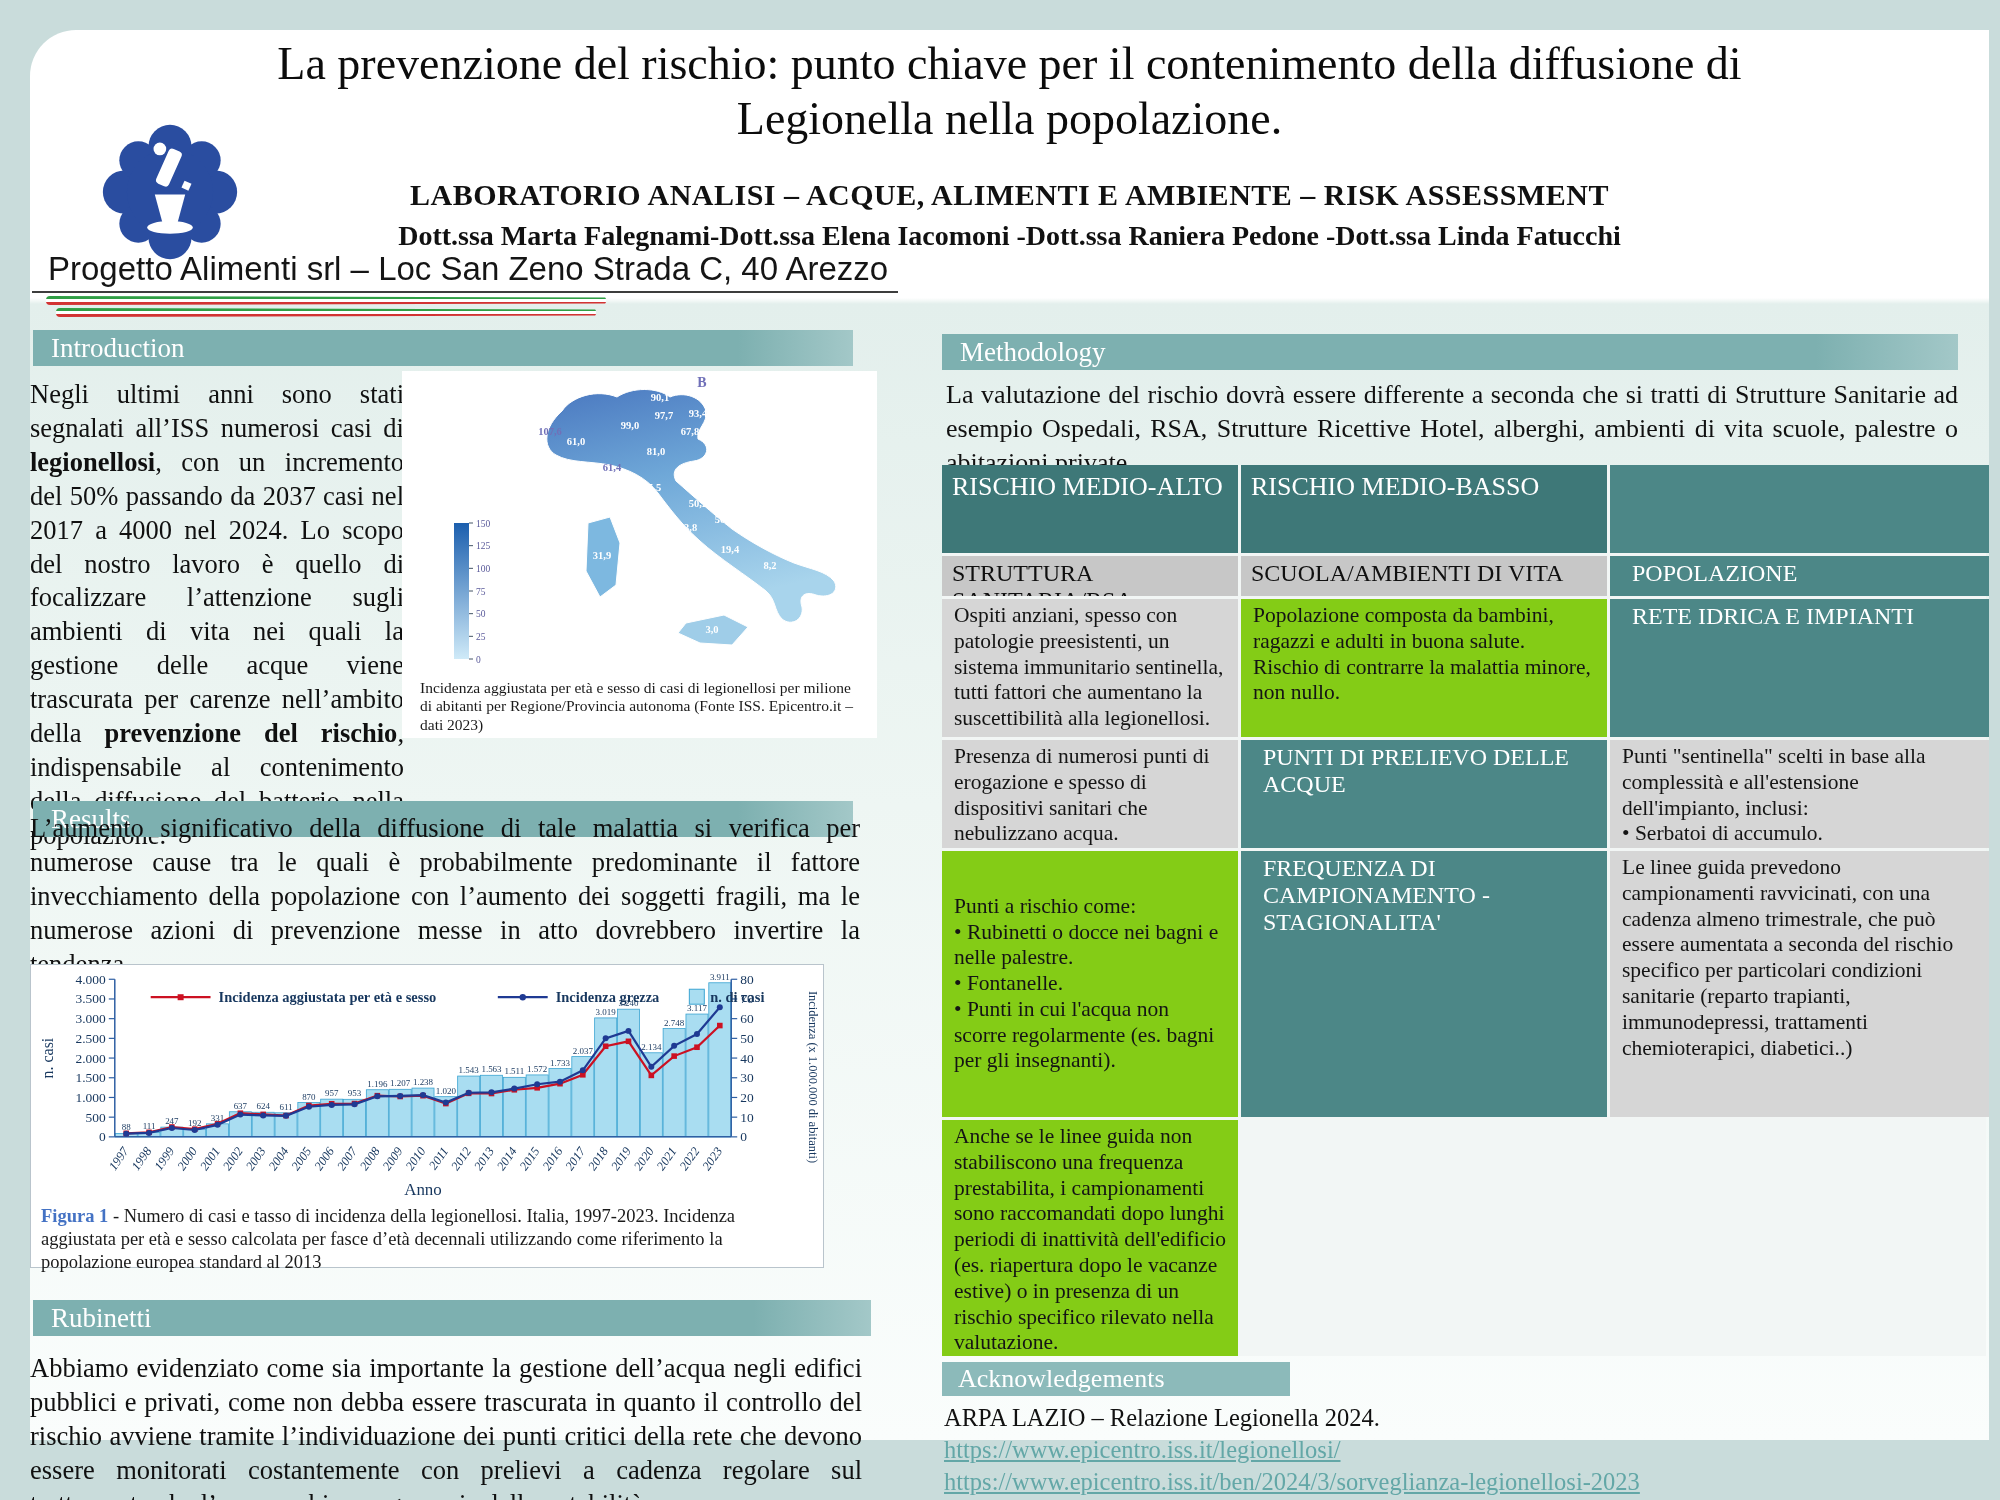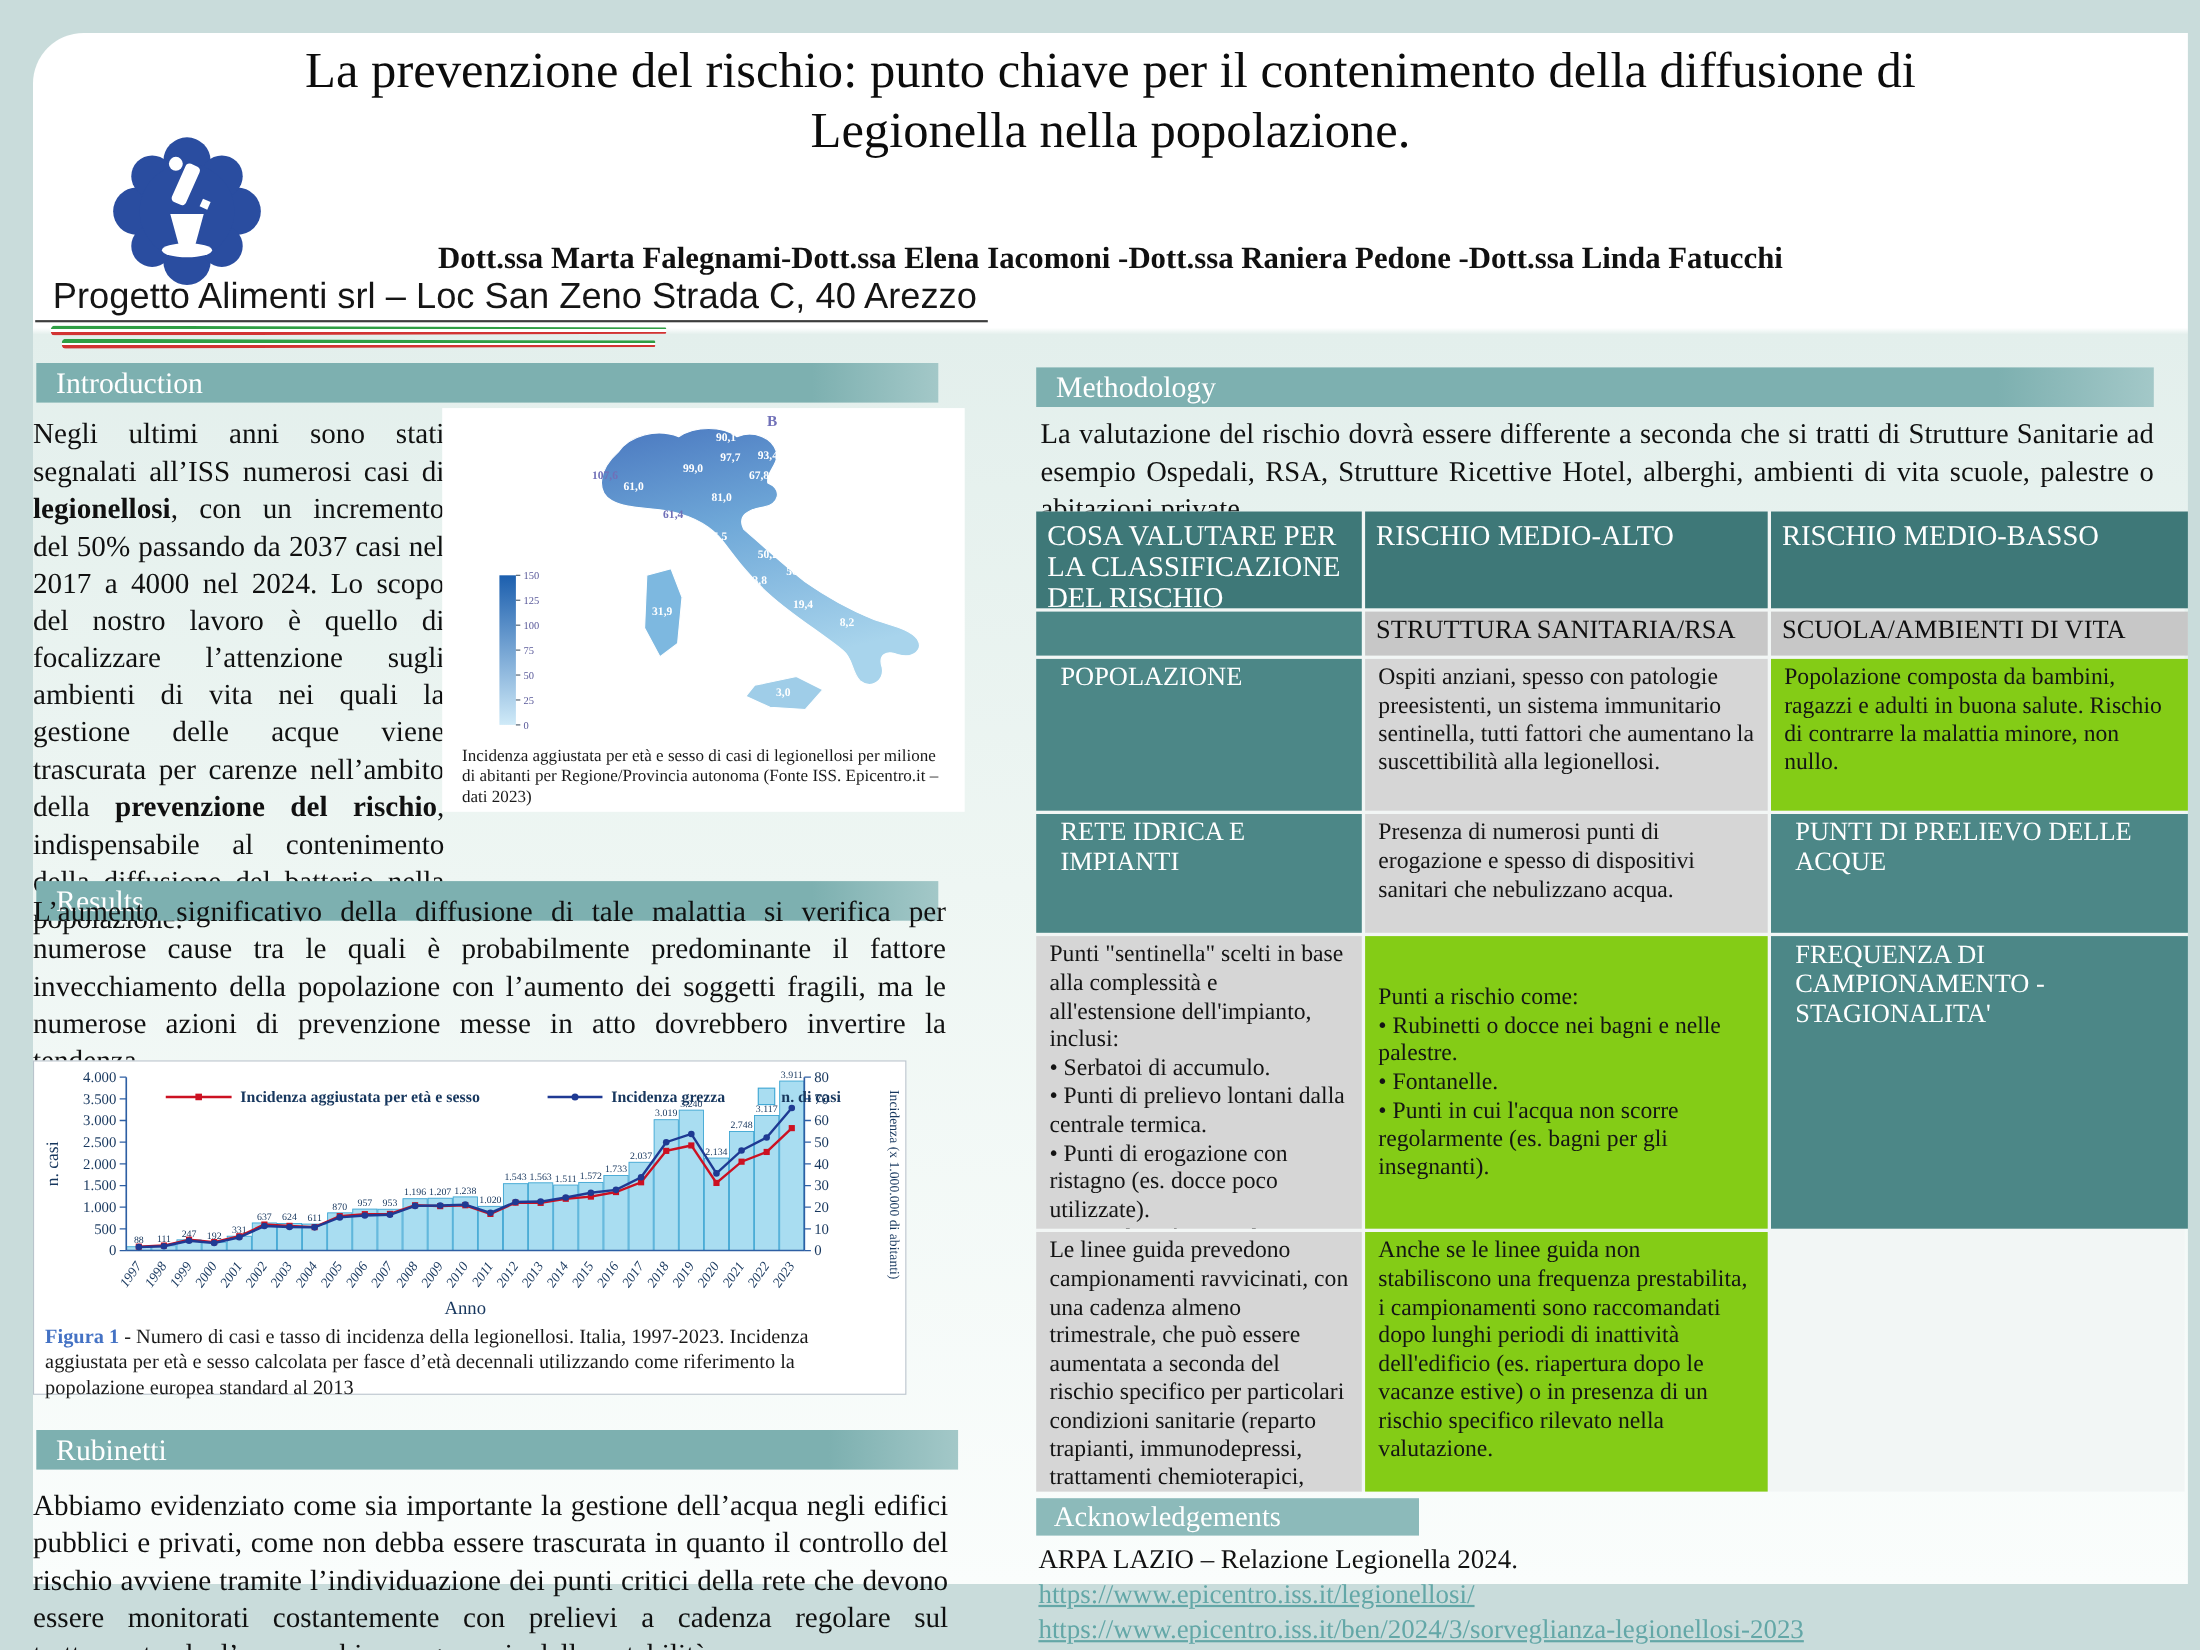--- a/index.html
+++ b/index.html
@@ -71,20 +71,21 @@
     </g>
     <g fill="#ffffff">
       <rect x="54" y="26" width="11" height="30" rx="3" transform="rotate(24 60 40)"></rect>
       <circle cx="52" cy="26" r="5"></circle>
       <path d="M48 62 L72 62 L66 84 L54 84 Z"></path>
       <ellipse cx="60" cy="88" rx="18" ry="5"></ellipse>
       <rect x="70" y="52" width="6" height="6" transform="rotate(24 73 55)"></rect>
     </g>
   </svg>
 
+  <div class="lab-line">LABORATORIO ANALISI – ACQUE, ALIMENTI E AMBIENTE – RISK ASSESSMENT</div>
   <div class="authors">Dott.ssa Marta Falegnami-Dott.ssa Elena Iacomoni -Dott.ssa Raniera Pedone -Dott.ssa Linda Fatucchi</div>
   <div class="org-line">Progetto Alimenti srl – Loc San Zeno Strada C, 40 Arezzo</div>
   <div class="flag">
     <div class="r1"></div>
     <div class="r2"></div>
   </div>
 
   <div class="secbar" style="left:3px;top:300px;width:820px;">
     <span>Introduction</span>
   </div>
@@ -352,21 +353,20 @@
     <span>Rubinetti</span>
   </div>
   <div class="blocktext" style="left:0px;top:1322px;width:832px;">Abbiamo evidenziato come sia importante la gestione dell’acqua negli edifici pubblici e privati, come non debba essere trascurata in quanto il controllo del rischio avviene tramite l’individuazione dei punti critici della rete che devono essere monitorati costantemente con prelievi a cadenza regolare sul trattamento che l’acqua subisce a garanzia della potabilità.</div>
 
   <div class="secbar" style="left:912px;top:304px;width:1016px;">
     <span>Methodology</span>
   </div>
   <div class="methtext">La valutazione del rischio dovrà essere differente a seconda che si tratti di Strutture Sanitarie ad esempio Ospedali, RSA, Strutture Ricettive Hotel, alberghi, ambienti di vita scuole, palestre o abitazioni private.</div>
 
   <div class="rtable">
-    <div class="th">COSA VALUTARE PER LA CLASSIFICAZIONE DEL RISCHIO</div>
     <div class="th">RISCHIO MEDIO-ALTO</div>
     <div class="th">RISCHIO  MEDIO-BASSO</div>
 
     <div class="rowlab"></div>
     <div class="sub">STRUTTURA SANITARIA/RSA</div>
     <div class="sub">SCUOLA/AMBIENTI DI VITA</div>
 
     <div class="rowlab">POPOLAZIONE</div>
     <div class="cell c2">Ospiti anziani, spesso con patologie preesistenti, un sistema immunitario sentinella, tutti fattori che aumentano la suscettibilità alla legionellosi.</div>
     <div class="cell c3">Popolazione composta da bambini, ragazzi e adulti in buona salute. Rischio di contrarre la malattia minore, non nullo.</div>

